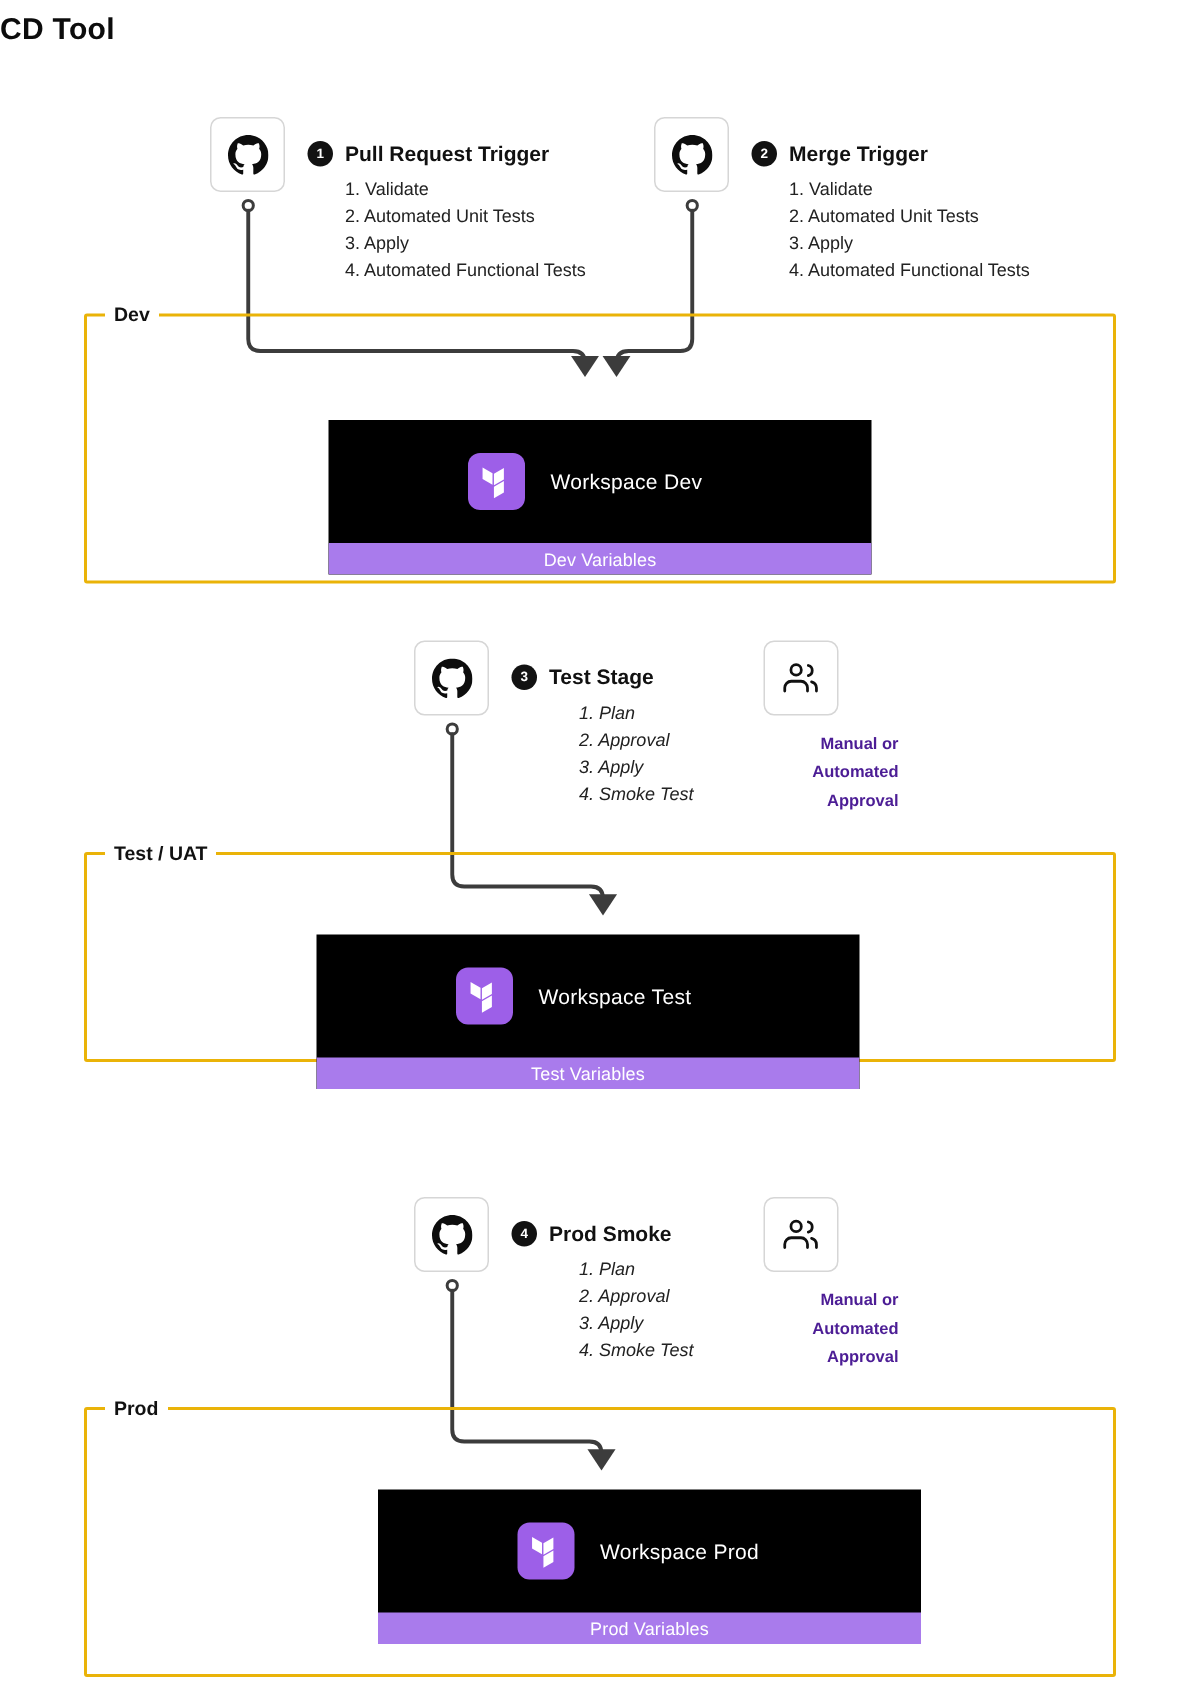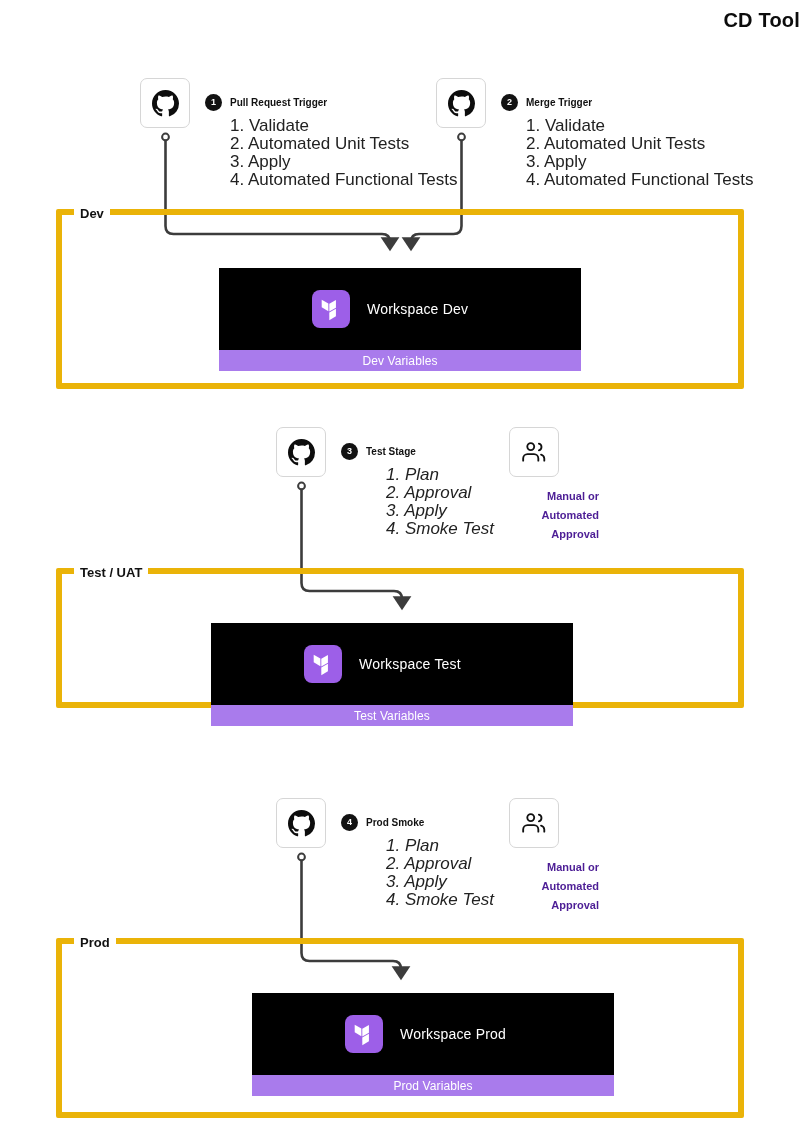--- a/index.html
+++ b/index.html
@@ -12,38 +12,38 @@
     position: relative;
     font-family: "Liberation Sans", sans-serif;
     color: #111111;
     overflow: hidden;
   }
   #canvas { position: absolute; inset: 0; }
 
   .page-title {
     position: absolute;
     top: 9px; left: 0; width: 800px;
-    text-align: right;
+    text-align: left;
     font-size: 20px;
     font-weight: bold;
     letter-spacing: 0.2px;
     color: #0c0c0c;
   }
 
   
   #wires {
     position: absolute; top: 0; left: 0;
     width: 800px; height: 1134px;
     pointer-events: none;
   }
 
   
   .env-group {
     position: absolute;
-    border: 6px solid #eab308;
+    border: 2px solid #eab308;
     border-radius: 2px;
     background: transparent;
   }
   .env-label {
     position: absolute;
     top: -9px; left: 12px;
     background: #ffffff;
     padding: 0 6px;
     font-size: 13px;
     font-weight: bold;
@@ -107,32 +107,32 @@
     border-radius: 50%;
     background: #121212;
     color: #ffffff;
     font-size: 9px;
     font-weight: bold;
     display: flex; align-items: center; justify-content: center;
     flex: 0 0 auto;
   }
   .stage-title {
     margin-left: 8px;
-    font-size: 10px;
+    font-size: 14px;
     font-weight: bold;
     color: #111111;
     white-space: nowrap;
   }
   .step-list {
     margin: 6px 0 0 0;
     padding: 0;
     list-style: none;
   }
   .step-list li {
-    font-size: 17px;
+    font-size: 12px;
     line-height: 18px;
     color: #222222;
     white-space: nowrap;
   }
   .steps-indent-1 { margin-left: 25px; }
   .steps-indent-2 { margin-left: 45px; font-style: italic; }
 
   
   .approval { position: absolute; text-align: center; }
   .approval .node-icon-box { position: relative; margin: 0 auto; }
@@ -216,21 +216,21 @@
       <li>1. Validate</li>
       <li>2. Automated Unit Tests</li>
       <li>3. Apply</li>
       <li>4. Automated Functional Tests</li>
     </ul>
   </div>
 
   <div class="env-group" style="left:56px; top:209px; width:688px; height:180px;">
     <span class="env-label">Dev</span>
   </div>
-  <div class="workspace" style="left:219px; top:268px;">
+  <div class="workspace" style="left:219px; top:280px;">
     <div class="ws-body">
       <span class="tf-badge">
         <svg width="21" height="23" viewBox="0 0 24 27">
           <polygon fill="#ffffff" points="0.5,2.0 8.3,6.5 8.3,15.5 0.5,11.0"></polygon>
           <polygon fill="#ffffff" points="9.4,6.8 17.2,2.3 17.2,11.3 9.4,15.8"></polygon>
           <polygon fill="#ffffff" points="9.4,17.0 17.2,12.5 17.2,21.5 9.4,26.0"></polygon>
         </svg>
       </span>
       <span class="ws-name">Workspace Dev</span>
     </div>

